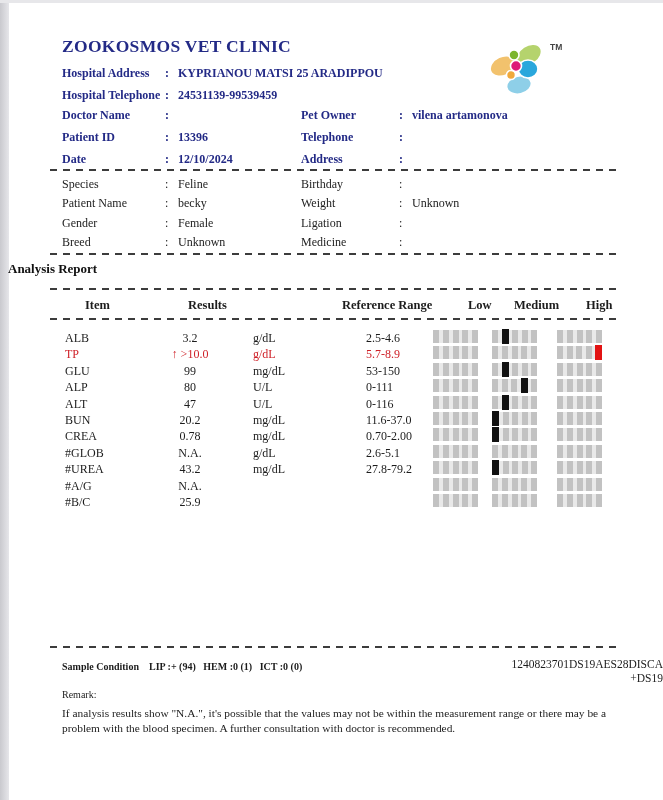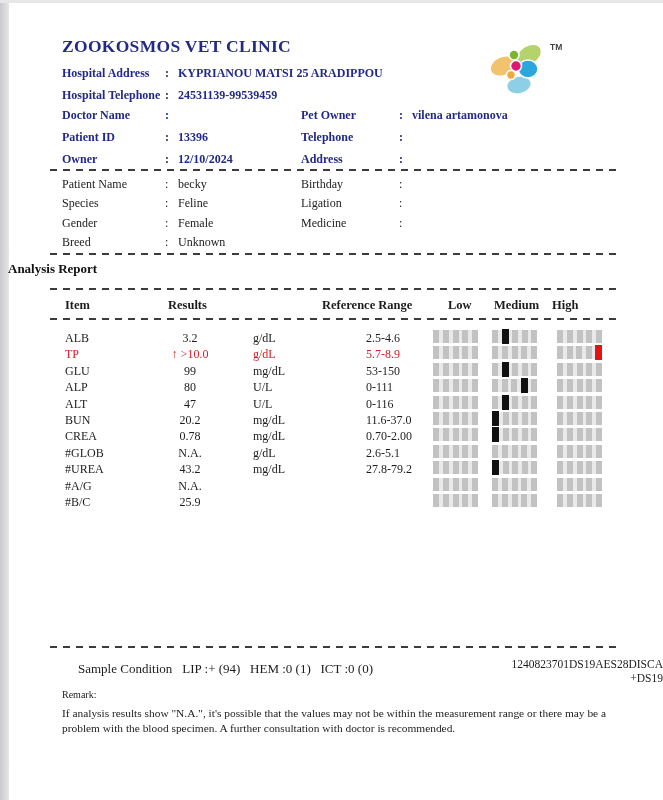--- a/index.html
+++ b/index.html
@@ -36,38 +36,38 @@
   .patient .colL{position:absolute;left:62px;top:0;}
   .patient .colR{position:absolute;left:301px;top:0;}
   .patient .info-row{height:19.3px;line-height:19.3px;font-weight:normal;color:#222;}
 
   .dash{position:absolute;left:50px;width:568px;height:2px;
         background:repeating-linear-gradient(to right,#3c3c3c 0 7px,transparent 7px 13px);}
 
   .report-title{position:absolute;top:261px;left:8px;width:663px;margin:0;text-align:left;
                 font-size:13px;font-weight:bold;color:#111;}
   .thead{position:absolute;top:298px;left:0;width:663px;height:16px;font-weight:bold;font-size:12.5px;}
-  .thead span{position:absolute;top:0;}
+  .thead span{position:absolute;top:0;margin-left:20px;}
   .h-item{left:65px;} .h-results{left:168px;} .h-range{left:322px;}
-  .h-low{left:448px;} .h-medium{left:494px;} .h-high{left:552px;}
+  .h-low{left:448px;} .h-medium{left:494px;} .h-high{left:566px;}
 
   #table-rows{position:absolute;top:330px;left:0;width:663px;}
   .trow{position:relative;height:16.4px;font-size:12px;}
   .trow span{position:absolute;top:0;line-height:16.4px;white-space:nowrap;}
   .c-item{left:65px;} .c-result{left:150px;width:80px;text-align:center;}
   .c-unit{left:253px;} .c-range{left:325px;margin-left:41px;}
   .trow.abnormal{color:var(--red);}
   .bars{position:absolute;top:2px;height:13px;width:45px;display:flex;
         justify-content:space-between;align-items:center;background:var(--bar-bg);}
   .b-low{left:433px;} .b-medium{left:492px;} .b-high{left:557px;}
   .stripe{display:block;width:6px;height:13px;background:var(--bar-stripe);}
   .stripe.mark{width:7px;height:15px;background:var(--marker-black);}
   .stripe.mark.red{background:var(--marker-red);}
 
-  .sample{position:absolute;top:661px;left:78px;font-size:13px;white-space:pre;}
+  .sample{position:absolute;top:661px;left:62px;font-size:10px;white-space:pre;font-weight:bold;}
   .sample .vals{margin-left:10px;}
   .code{position:absolute;top:658px;right:44px;text-align:right;font-size:11.5px;line-height:13.5px;}
   .remark-label{position:absolute;top:689px;left:62px;font-size:10px;}
   .remarks{position:absolute;top:706px;left:62px;width:556px;font-size:11.4px;line-height:15px;}
   .remarks p{margin:0 0 8px 0;}
 </style>
 </head>
 <body>
 
 <div class="page">
@@ -93,40 +93,41 @@
 
   <div class="hospital navy" id="hospital-rows">
       <div class="info-row"><span class="lbl">Hospital Address</span><span class="colon">:</span><span class="val">KYPRIANOU MATSI 25 ARADIPPOU</span></div>
       <div class="info-row"><span class="lbl">Hospital Telephone</span><span class="colon">:</span><span class="val">24531139-99539459</span></div>
     </div>
 
   <div class="case navy">
     <div class="colL" id="case-left">
         <div class="info-row"><span class="lbl">Doctor Name</span><span class="colon">:</span><span class="val"></span></div>
         <div class="info-row"><span class="lbl">Patient ID</span><span class="colon">:</span><span class="val">13396</span></div>
-        <div class="info-row"><span class="lbl">Owner</span><span class="colon">:</span><span class="val">12/10/2024</span></div>
+        <div class="info-row"><span class="lbl">Date</span><span class="colon">:</span><span class="val">12/10/2024</span></div>
       </div>
     <div class="colR" id="case-right">
         <div class="info-row r"><span class="lbl">Pet Owner</span><span class="colon">:</span><span class="val">vilena artamonova</span></div>
         <div class="info-row r"><span class="lbl">Telephone</span><span class="colon">:</span><span class="val"></span></div>
         <div class="info-row r"><span class="lbl">Address</span><span class="colon">:</span><span class="val"></span></div>
       </div>
   </div>
 
   <div class="dash" style="top:169px"></div>
 
   <div class="patient">
     <div class="colL" id="patient-left">
+        <div class="info-row"><span class="lbl">Species</span><span class="colon">:</span><span class="val">Feline</span></div>
         <div class="info-row"><span class="lbl">Patient Name</span><span class="colon">:</span><span class="val">becky</span></div>
-        <div class="info-row"><span class="lbl">Species</span><span class="colon">:</span><span class="val">Feline</span></div>
         <div class="info-row"><span class="lbl">Gender</span><span class="colon">:</span><span class="val">Female</span></div>
         <div class="info-row"><span class="lbl">Breed</span><span class="colon">:</span><span class="val">Unknown</span></div>
       </div>
     <div class="colR" id="patient-right">
         <div class="info-row r"><span class="lbl">Birthday</span><span class="colon">:</span><span class="val"></span></div>
+        <div class="info-row r"><span class="lbl">Weight</span><span class="colon">:</span><span class="val">Unknown</span></div>
         <div class="info-row r"><span class="lbl">Ligation</span><span class="colon">:</span><span class="val"></span></div>
         <div class="info-row r"><span class="lbl">Medicine</span><span class="colon">:</span><span class="val"></span></div>
       </div>
   </div>
 
   <div class="dash" style="top:253px"></div>
 
   <h2 class="report-title">Analysis Report</h2>
 
   <div class="dash" style="top:288px"></div>

